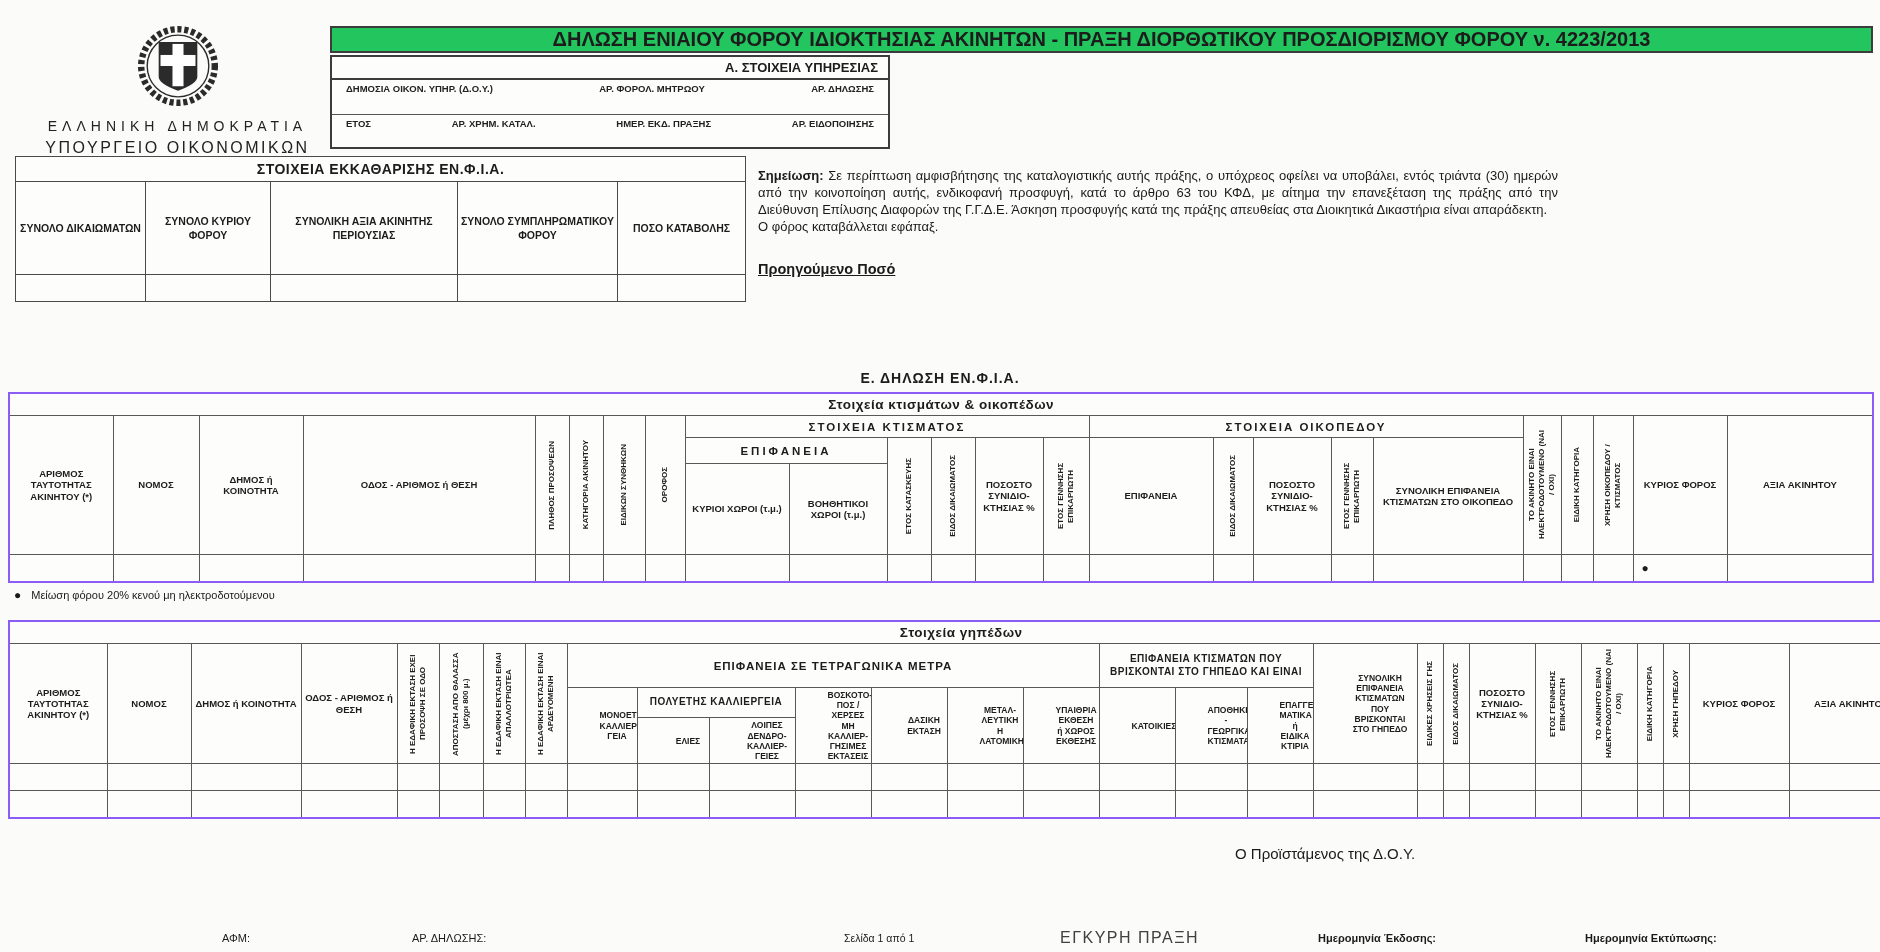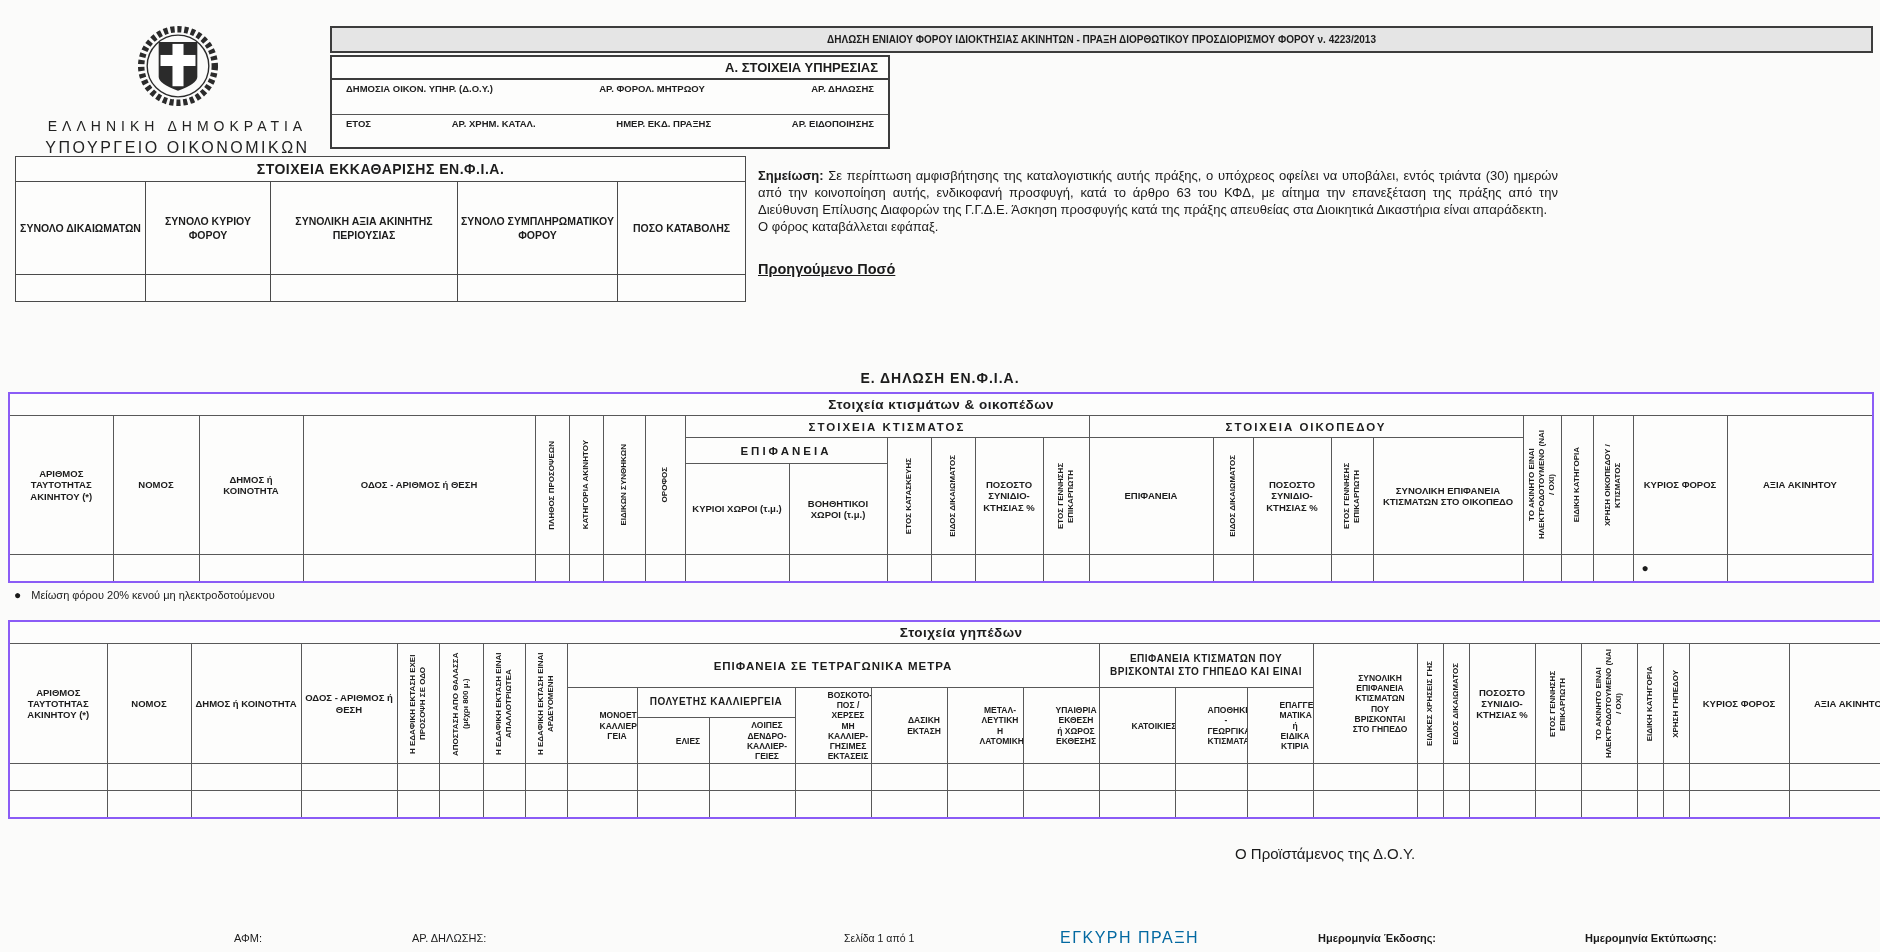--- a/index.html
+++ b/index.html
@@ -9,22 +9,22 @@
     font-family:"Liberation Sans", sans-serif;
     overflow:hidden;
   }
   
   .emblem { position:absolute; left:30px; top:20px; width:295px; text-align:center; }
   .emblem svg { display:block; margin:0 auto 6px auto; }
   .emblem .l1 { font-size:14px; letter-spacing:5px; color:#222; white-space:nowrap; }
   .emblem .l2 { font-size:16px; letter-spacing:2.5px; color:#222; margin-top:5px; white-space:nowrap; }
   
   .hdr { position:absolute; left:330px; top:26px; width:1543px; }
-  .hdr-title { border:2px solid #3c3c3c; background:#e5e5e5; text-align:center;
-               font-weight:bold; font-size:10px; padding:6px 4px; }
+  .hdr-title { border:2px solid #3c3c3c; background:#22c55e; text-align:center;
+               font-weight:bold; font-size:20px; padding:0 4px; }
   .hdr-cols { display:flex; gap:12px; margin-top:2px; }
   .box-a { width:556px; border:2px solid #3c3c3c; background:#fdfdfc;text-align:right; }
   .box-b { flex:1; border:2px solid #3c3c3c; background:#fdfdfc; height:86px; }
   .sec-head { font-weight:bold; font-size:13px; padding:3px 10px; border-bottom:2px solid #3c3c3c; }
   .lblrow { display:flex; justify-content:space-between; padding:3px 14px 0 14px;
             font-size:9.5px; font-weight:600; color:#222; }
   .lbl-gap1 { height:20px; border-bottom:1.5px solid #555; }
   .lbl-gap2 { height:18px; }
   
   .settle { position:absolute; left:15px; top:156px; width:730px;
@@ -55,24 +55,24 @@
   .vt { writing-mode:vertical-rl; transform:rotate(180deg); margin:0 auto;
         font-size:8px; font-weight:bold; line-height:1.25; max-height:112px; text-align:center; }
   .dc { height:24px; }
   .dot-cell { text-align:left; padding-left:8px; font-size:12px; vertical-align:middle; }
   .footnote { font-size:11px; margin:5px 0 18px 6px; color:#1a1a1a; }
   .footnote .b { font-size:12px; margin-right:10px; }
   
   .signature { position:absolute; top:845px; left:1235px; font-size:15px; color:#1a1a1a; }
   .foot { position:absolute; top:932px; left:0; width:1880px; height:20px; font-size:11px; color:#1a1a1a; }
   .foot span { position:absolute; white-space:nowrap; }
-  .f-afm { left:234px; }
+  .f-afm { left:222px; }
   .f-dil { left:412px; }
   .f-page { left:800px; font-size:10.5px;margin-left:44px; }
-  .f-valid { left:1060px; top:-3px; font-size:16px; letter-spacing:1.5px; color:#0369a1; }
+  .f-valid { left:1060px; top:-3px; font-size:16px; letter-spacing:1.5px; color:#404040; }
   .f-issue { left:1318px; font-weight:600; }
   .f-print { left:1585px; font-weight:600; }
 </style>
 </head>
 <body>
 
 <div class="page">
 
   <div class="emblem">
     <svg width="92" height="92" viewBox="0 0 100 100">

